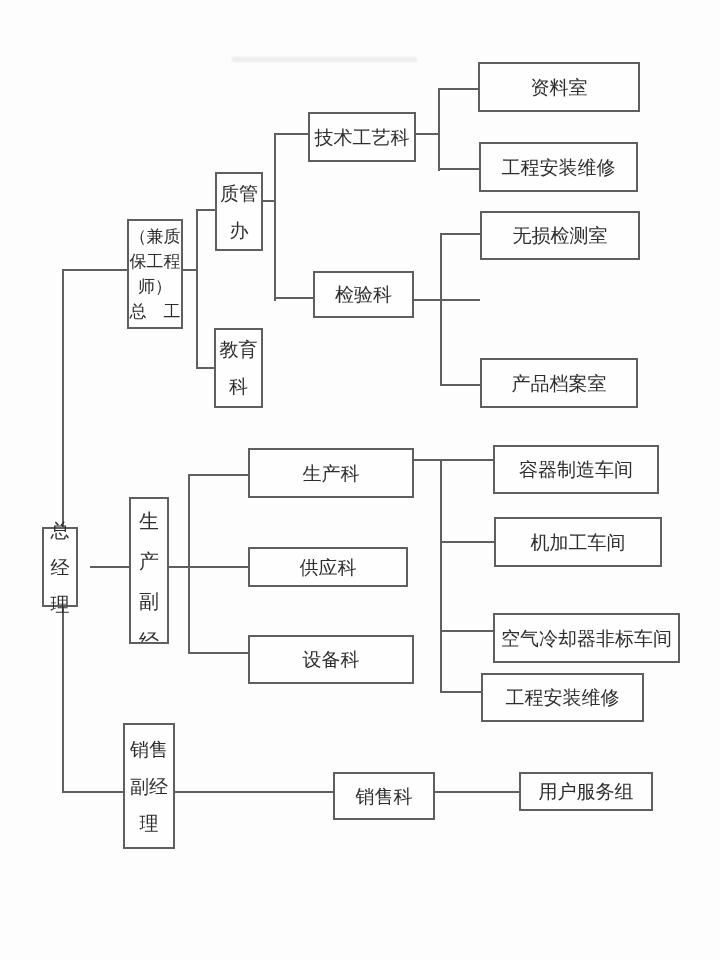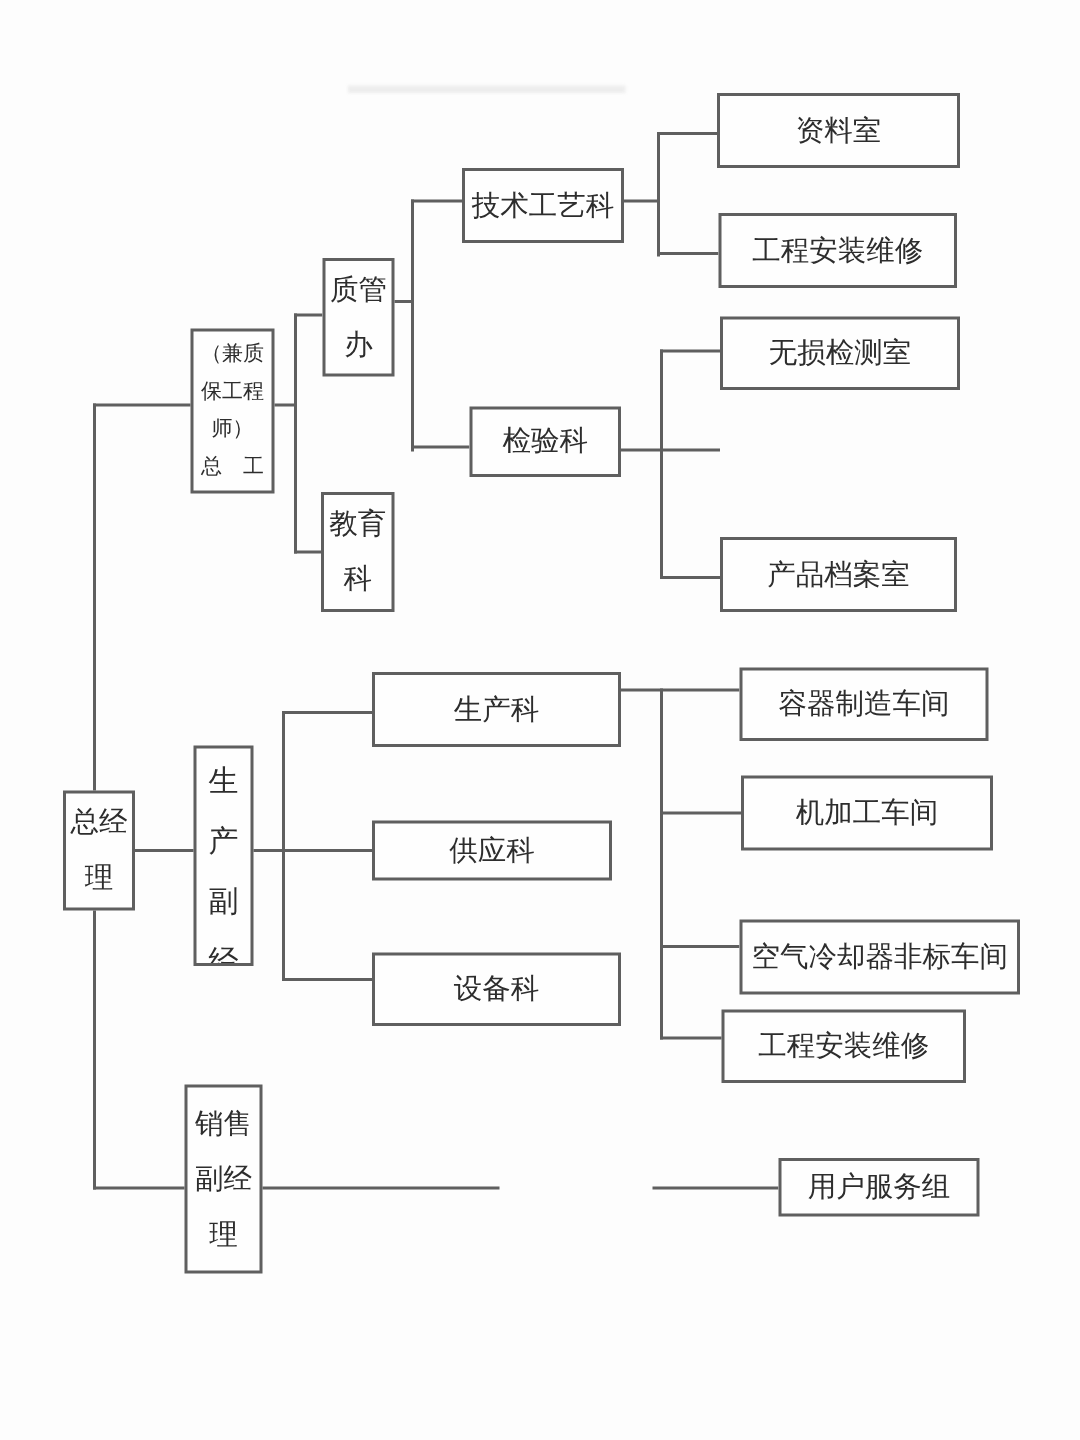--- a/index.html
+++ b/index.html
@@ -19,21 +19,21 @@
     color:#2d2d2d;
     font-size:19px;
     line-height:37px;
     display:flex;
     align-items:center;
     justify-content:center;
     text-align:center;
     white-space:pre-line;
     z-index:2;
   }
-  .box.small{font-size:14px;line-height:25px;}
+  .box.small{font-size:17px;line-height:25px;}
   .box.vcol{
     font-size:20px;
     line-height:40px;
     align-items:flex-start;
     padding-top:2px;
     overflow:hidden;
   }
   .ln{
     position:absolute;
     background:#5f5f5f;
@@ -76,21 +76,21 @@
   <i class="ln" style="left:188px;top:474px;width:60px;height:2px"></i>
   <i class="ln" style="left:188px;top:652px;width:60px;height:2px"></i>
   <i class="ln" style="left:413px;top:459px;width:80px;height:2px"></i>
   <i class="ln" style="left:440px;top:459px;width:2px;height:234px"></i>
   <i class="ln" style="left:440px;top:541px;width:54px;height:2px"></i>
   <i class="ln" style="left:440px;top:630px;width:53px;height:2px"></i>
   <i class="ln" style="left:440px;top:691px;width:54px;height:2px"></i>
   <i class="ln" style="left:62px;top:791px;width:271px;height:2px"></i>
   <i class="ln" style="left:435px;top:791px;width:84px;height:2px"></i>
 
-  <div class="box" style="left:42px;top:527px;width:48px;height:80px">总经
+  <div class="box" style="left:42px;top:527px;width:36px;height:80px">总经
 理</div>
 
   <div class="box small" style="left:127px;top:219px;width:56px;height:110px">（兼质
 保工程
 师）
 总　工</div>
 
   <div class="box" style="left:215px;top:172px;width:48px;height:79px">质管
 办</div>
 
@@ -127,16 +127,17 @@
   <div class="box" style="left:494px;top:517px;width:168px;height:50px">机加工车间</div>
 
   <div class="box" style="left:493px;top:613px;width:187px;height:50px">空气冷却器非标车间</div>
 
   <div class="box" style="left:481px;top:673px;width:163px;height:49px">工程安装维修</div>
 
   <div class="box" style="left:123px;top:723px;width:52px;height:126px">销售
 副经
 理</div>
 
+  <div class="box" style="left:333px;top:772px;width:102px;height:48px">销售科</div>
 
   <div class="box" style="left:519px;top:772px;width:134px;height:39px">用户服务组</div>
 
 </div>
 
 </body></html>

